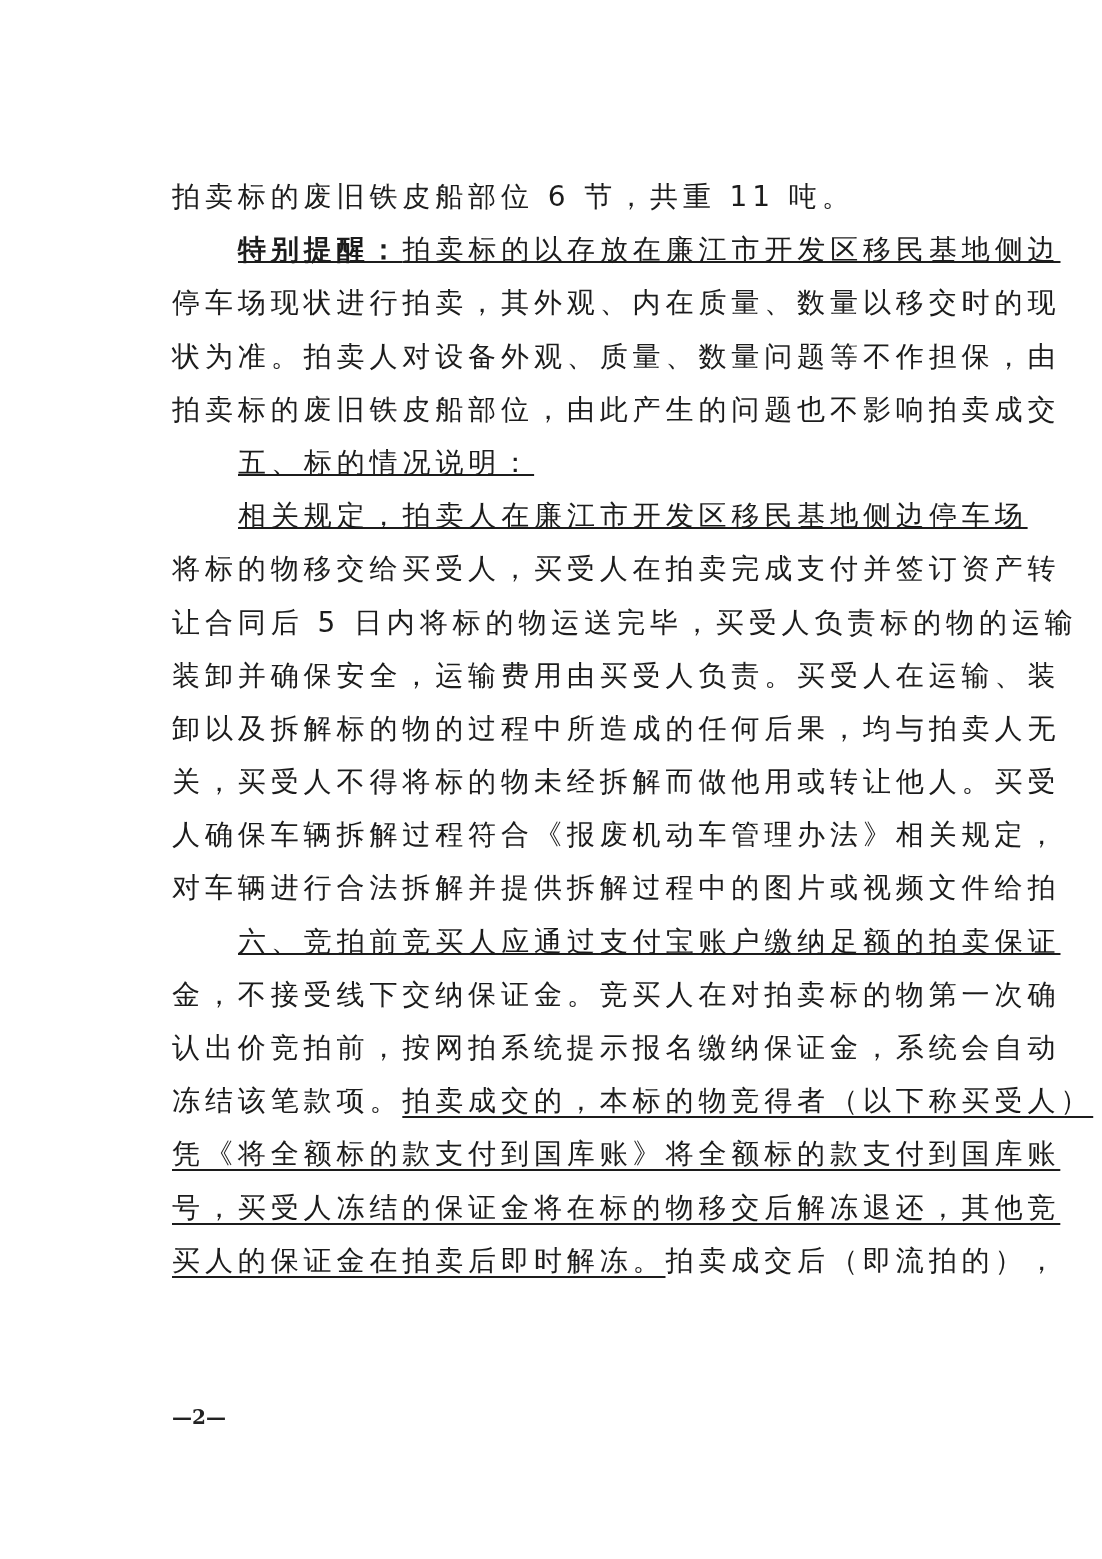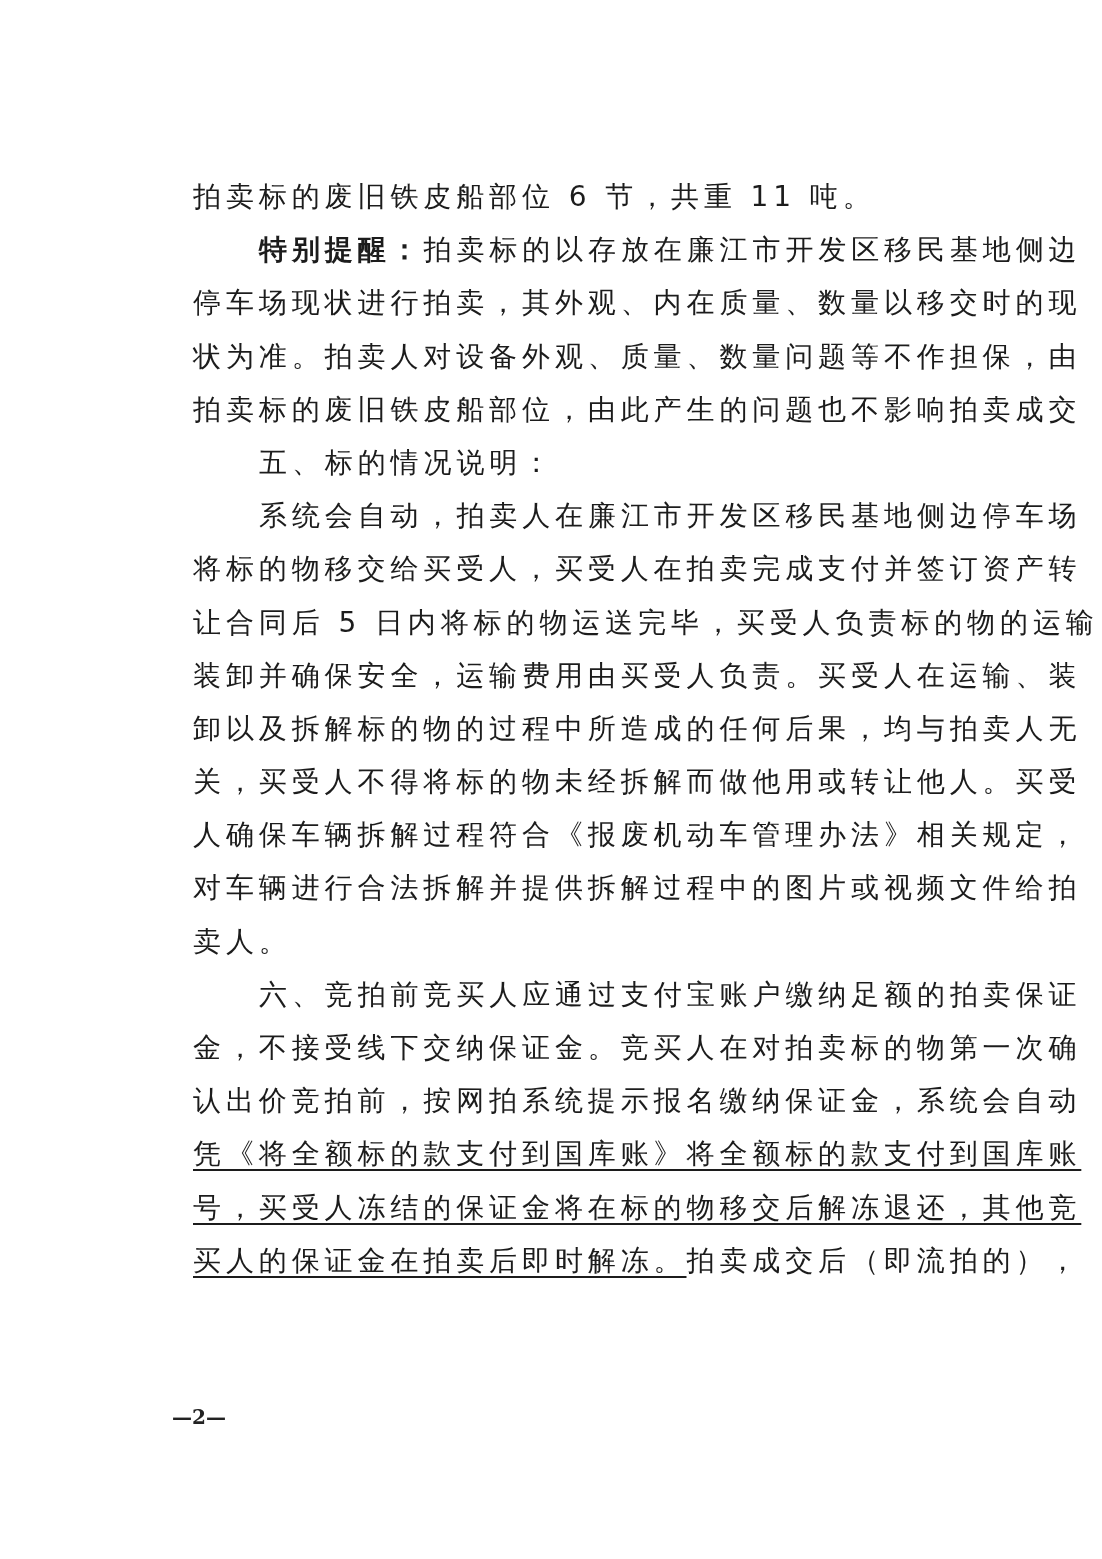--- a/index.html
+++ b/index.html
@@ -18,24 +18,23 @@
     width: 772px;
   }
   .line {
     height: 53.2px;
     line-height: 53.2px;
     font-size: 28px;
     white-space: nowrap;
     letter-spacing: 4.9px;
     text-align: justify;
     text-align-last: justify;
-    margin-left: 21px;
   }
   .line.last { text-align-last: left; }
-  .indent { padding-left: 66px; }
+  .indent { padding-left: 66px; text-decoration: underline; }
   .bold { font-weight: bold; }
   .ul { text-decoration: underline; text-decoration-thickness: 2px; text-underline-offset: 6px; }
   .page-number {
     position: absolute;
     left: 172px;
     top: 1405px;
     font-family: "DejaVu Serif", serif;
     font-size: 20px;
     font-weight: bold;
     color: #222;
@@ -44,30 +43,30 @@
 </head>
 <body>
 
 <div class="page-body">
   <div class="line last"><span>拍卖标的废旧铁皮船部位 6 节，共重 11 吨。</span></div>
   <div class="line indent"><span class="bold">特别提醒：</span><span>拍卖标的以存放在廉江市开发区移民基地侧边</span></div>
   <div class="line"><span>停车场现状进行拍卖，其外观、内在质量、数量以移交时的现</span></div>
   <div class="line"><span>状为准。拍卖人对设备外观、质量、数量问题等不作担保，由</span></div>
   <div class="line"><span>拍卖标的废旧铁皮船部位，由此产生的问题也不影响拍卖成交</span></div>
   <div class="line indent last"><span>五、标的情况说明：</span></div>
-  <div class="line indent"><span>系统会自动，拍卖人在廉江市开发区移民基地侧边停车场</span></div>
+  <div class="line indent"><span>相关规定，拍卖人在廉江市开发区移民基地侧边停车场</span></div>
   <div class="line"><span>将标的物移交给买受人，买受人在拍卖完成支付并签订资产转</span></div>
   <div class="line"><span>让合同后 5 日内将标的物运送完毕，买受人负责标的物的运输</span></div>
   <div class="line"><span>装卸并确保安全，运输费用由买受人负责。买受人在运输、装</span></div>
   <div class="line"><span>卸以及拆解标的物的过程中所造成的任何后果，均与拍卖人无</span></div>
   <div class="line"><span>关，买受人不得将标的物未经拆解而做他用或转让他人。买受</span></div>
   <div class="line"><span>人确保车辆拆解过程符合《报废机动车管理办法》相关规定，</span></div>
   <div class="line"><span>对车辆进行合法拆解并提供拆解过程中的图片或视频文件给拍</span></div>
-  <div class="line last"><span>卖人。</span></div>
   <div class="line indent"><span>六、竞拍前竞买人应通过支付宝账户缴纳足额的拍卖保证</span></div>
   <div class="line"><span>金，不接受线下交纳保证金。竞买人在对拍卖标的物第一次确</span></div>
   <div class="line"><span>认出价竞拍前，按网拍系统提示报名缴纳保证金，系统会自动</span></div>
+  <div class="line"><span>冻结该笔款项。</span><span class="ul">拍卖成交的，本标的物竞得者（以下称买受人）</span></div>
   <div class="line"><span class="ul">凭《将全额标的款支付到国库账》将全额标的款支付到国库账</span></div>
   <div class="line"><span class="ul">号，买受人冻结的保证金将在标的物移交后解冻退还，其他竞</span></div>
   <div class="line"><span class="ul">买人的保证金在拍卖后即时解冻。</span><span>拍卖成交后（即流拍的），</span></div>
 </div>
 
 <div class="page-number">—2—</div>
 
 </body></html>

